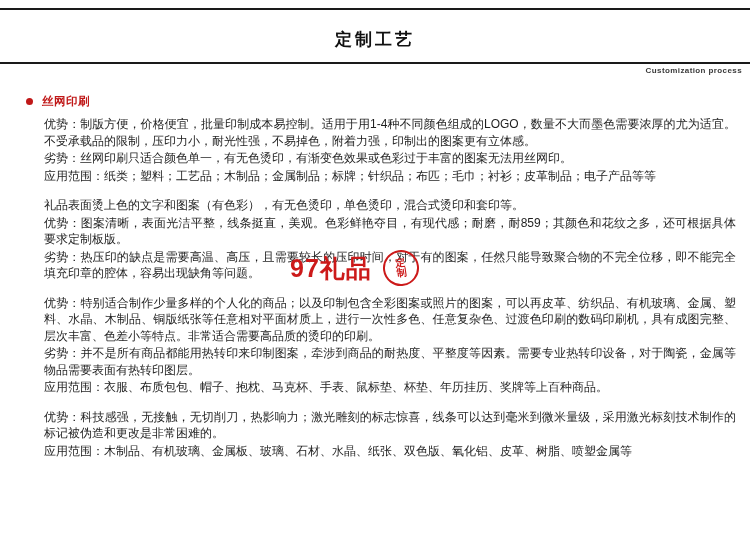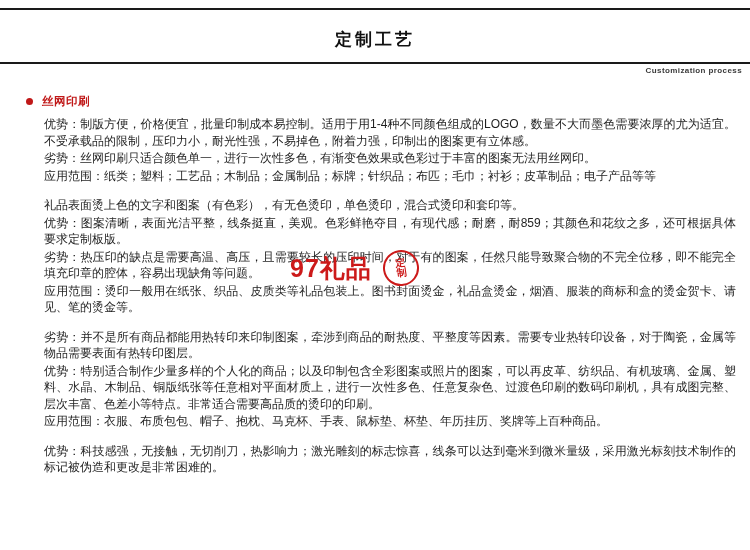--- a/index.html
+++ b/index.html
@@ -146,39 +146,39 @@
   </div>
 
   <div class="content">
 
     <div class="section">
       <div class="section-head">
         <span class="bullet"></span>
         <span class="section-title">丝网印刷</span>
       </div>
       <p class="para">优势：制版方便，价格便宜，批量印制成本易控制。适用于用1-4种不同颜色组成的LOGO，数量不大而墨色需要浓厚的尤为适宜。不受承载品的限制，压印力小，耐光性强，不易掉色，附着力强，印制出的图案更有立体感。</p>
-      <p class="para">劣势：丝网印刷只适合颜色单一，进行一次性多色，有渐变色效果或色彩过于丰富的图案无法用丝网印。</p>
+      <p class="para">劣势：丝网印刷只适合颜色单一，有无色烫印，有渐变色效果或色彩过于丰富的图案无法用丝网印。</p>
       <p class="para">应用范围：纸类；塑料；工艺品；木制品；金属制品；标牌；针织品；布匹；毛巾；衬衫；皮革制品；电子产品等等</p>
     </div>
 
     <div class="section">
       <p class="para">礼品表面烫上色的文字和图案（有色彩），有无色烫印，单色烫印，混合式烫印和套印等。</p>
       <p class="para">优势：图案清晰，表面光洁平整，线条挺直，美观。色彩鲜艳夺目，有现代感；耐磨，耐859；其颜色和花纹之多，还可根据具体要求定制板版。</p>
       <p class="para">劣势：热压印的缺点是需要高温、高压，且需要较长的压印时间，对于有的图案，任然只能导致聚合物的不完全位移，即不能完全填充印章的腔体，容易出现缺角等问题。</p>
-      <p class="para">应用范围：烫印一般用在纸张、织品、皮质类等礼品包装上。图书封面烫金，礼品盒烫金，烟酒、服装的商标和盒的烫金贺卡、请见、笔的烫金等。</p>
     </div>
 
     <div class="section">
+      <p class="para">优势：特别适合制作少量多样的个人化的商品；以及印制包含全彩图案或照片的图案，可以再皮革、纺织品、有机玻璃、金属、塑料、水晶、木制品、铜版纸张等任意相对平面材质上，进行一次性多色、任意复杂色、过渡色印刷的数码印刷机，具有成图完整、层次丰富、色差小等特点。非常适合需要高品质的烫印的印刷。</p>
       <p class="para">劣势：并不是所有商品都能用热转印来印制图案，牵涉到商品的耐热度、平整度等因素。需要专业热转印设备，对于陶瓷，金属等物品需要表面有热转印图层。</p>
-      <p class="para">优势：特别适合制作少量多样的个人化的商品；以及印制包含全彩图案或照片的图案，可以再皮革、纺织品、有机玻璃、金属、塑料、水晶、木制品、铜版纸张等任意相对平面材质上，进行一次性多色、任意复杂色、过渡色印刷的数码印刷机，具有成图完整、层次丰富、色差小等特点。非常适合需要高品质的烫印的印刷。</p>
       <p class="para">应用范围：衣服、布质包包、帽子、抱枕、马克杯、手表、鼠标垫、杯垫、年历挂历、奖牌等上百种商品。</p>
     </div>
 
     <div class="section">
       <p class="para">优势：科技感强，无接触，无切削刀，热影响力；激光雕刻的标志惊喜，线条可以达到毫米到微米量级，采用激光标刻技术制作的标记被伪造和更改是非常困难的。</p>
+      <p class="para">应用范围：木制品、有机玻璃、金属板、玻璃、石材、水晶、纸张、双色版、氧化铝、皮革、树脂、喷塑金属等</p>
     </div>
 
   </div>
 
   <div class="watermark">
     <span class="wm-text">97礼品</span>
     <span class="wm-seal">
       <span>定</span>
       <span>制</span>
     </span>

